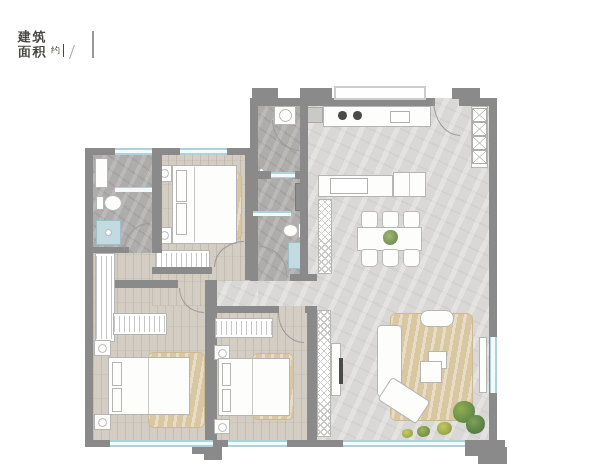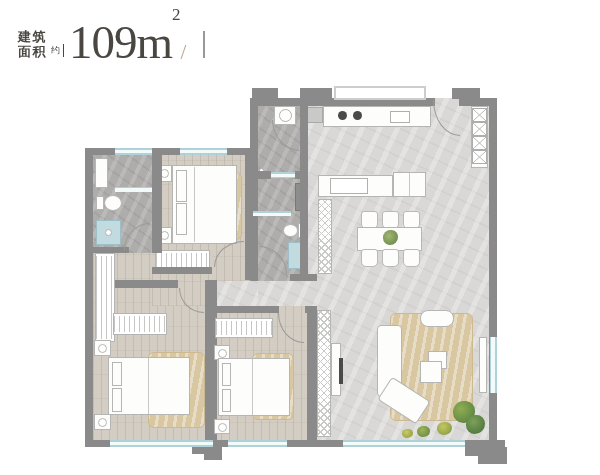--- a/index.html
+++ b/index.html
@@ -65,21 +65,20 @@
 </head>
 <body>
 
 <div class="hdr">
   <div class="h-label">
     <div>建筑</div>
     <div>面积</div>
   </div>
   <div class="h-approx">约</div>
   <div class="h-sep1"></div>
-  <div class="h-num"><span>109m</span><sup>2</sup></div>
   <div class="h-slash">/</div>
   <div class="h-sep2"></div>
 </div>
 
 <div class="ab" style="left:0;top:0;width:600px;height:475px">
 
   <div class="ab gfloor" style="left:250px;top:98px;width:247px;height:349px"></div>
   <div class="ab gfloor" style="left:212px;top:274px;width:46px;height:32px"></div>
   <div class="ab wood" style="left:152px;top:148px;width:106px;height:133px"></div>
   <div class="ab wood" style="left:93px;top:253px;width:119px;height:194px"></div>

